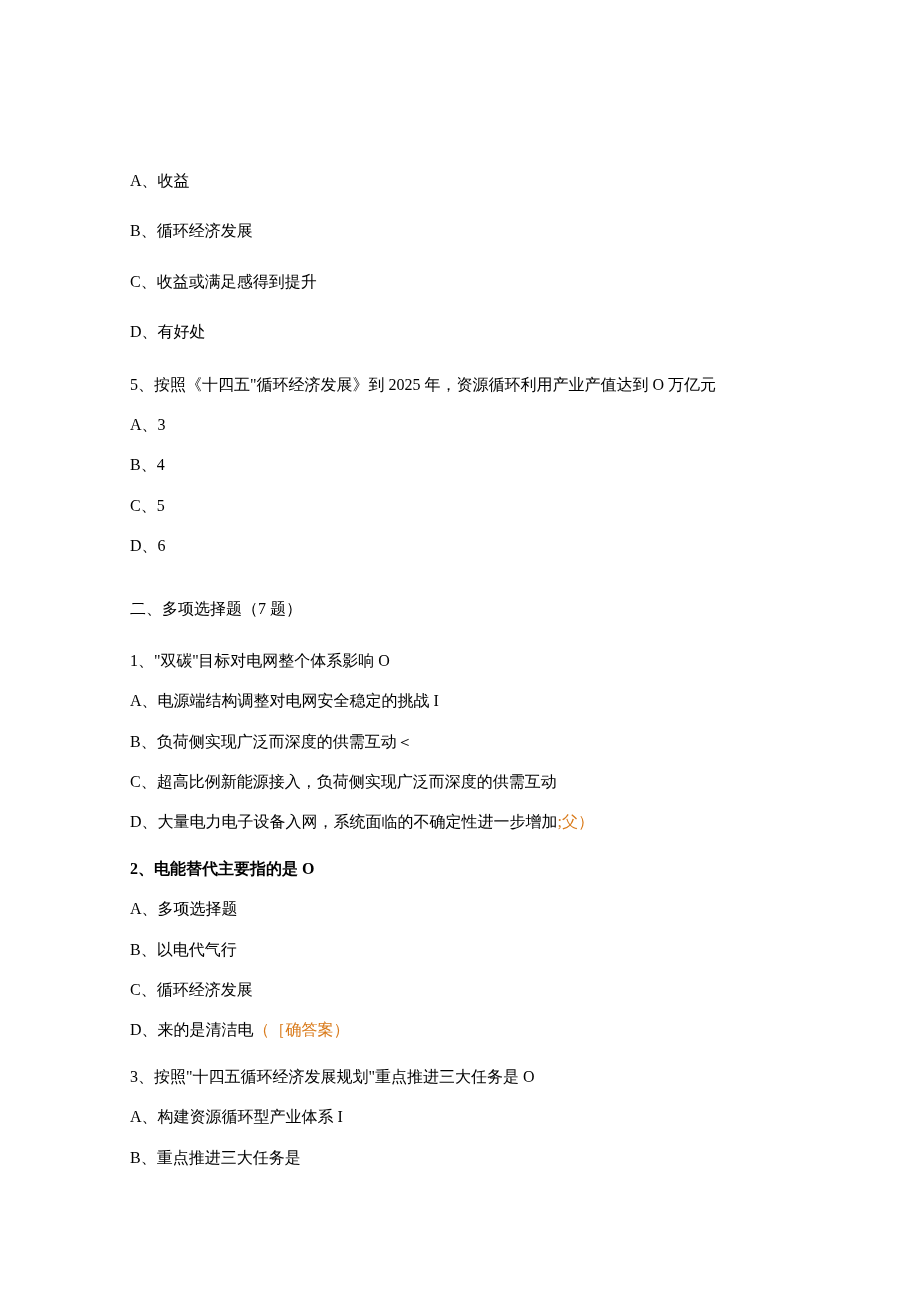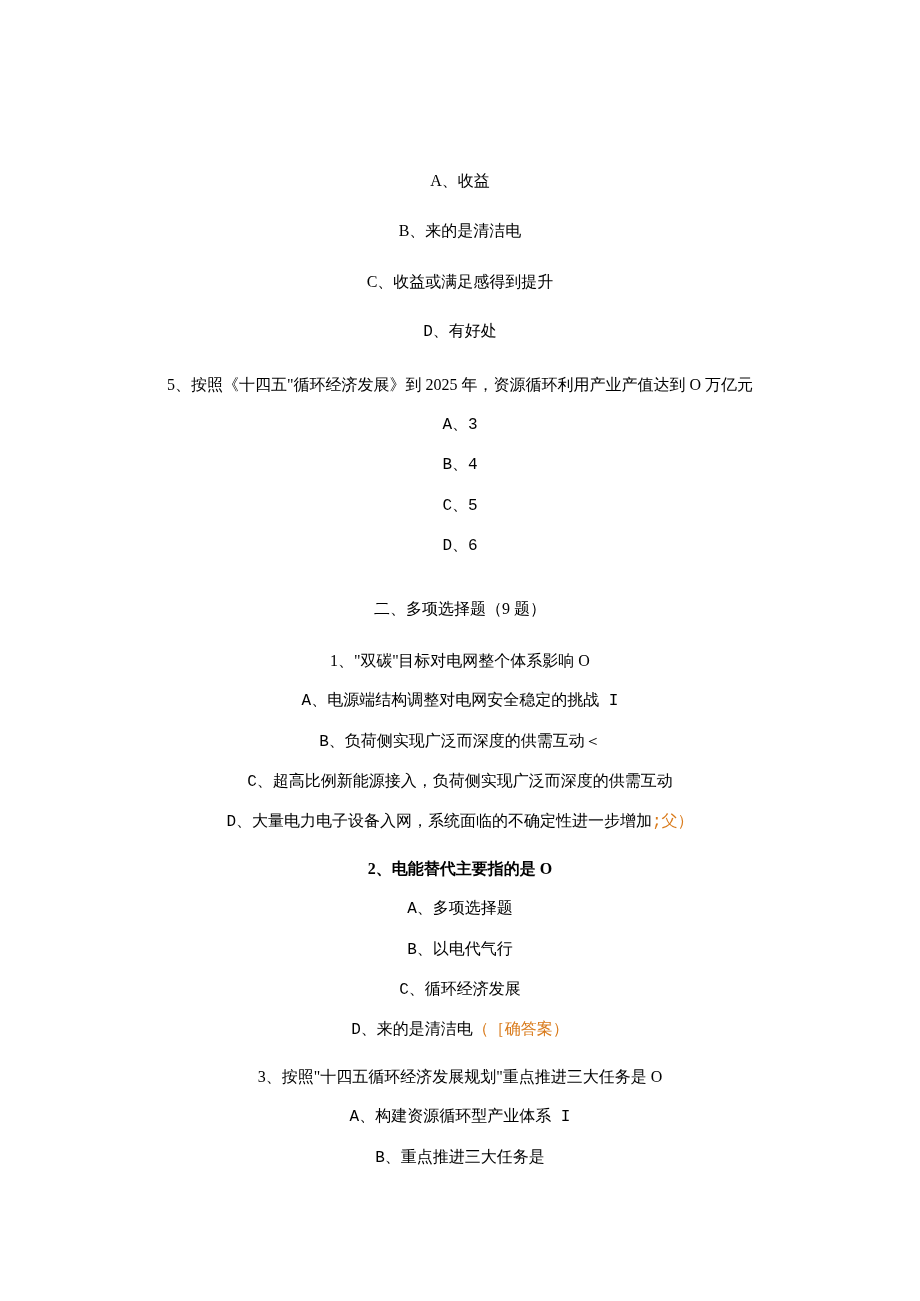--- a/index.html
+++ b/index.html
@@ -1,67 +1,65 @@
 <!DOCTYPE html>
 <html><head>
   <meta charset="utf-8">
   <style>
     * {
       margin: 0;
       padding: 0;
       box-sizing: border-box;
-      text-align: center;
     }
     body {
       background: #ffffff;
       font-family: "SimSun", "Microsoft YaHei", serif;
       width: 920px;
       min-height: 1301px;
       padding: 170px 130px 80px 130px;
       color: #000;
       font-size: 16px;
       line-height: 1.4;
     }
     .opt {
       margin-bottom: 28px;
     }
     .opt-tight {
       margin-bottom: 18px;
-      font-family: Liberation Mono, monospace;
     }
     .question-block {
       margin-top: 30px;
       margin-bottom: 18px;
     }
     .section-heading {
       margin-top: 40px;
       margin-bottom: 30px;
     }
     .q-text {
       margin-bottom: 18px;
     }
     .orange {
       color: #d97a1a;
     }
   </style>
 </head>
 <body>
 
 <div class="opt">A、收益</div>
-<div class="opt">B、来的是清洁电</div>
+<div class="opt">B、循环经济发展</div>
 <div class="opt">C、收益或满足感得到提升</div>
 <div class="opt-tight">D、有好处</div>
 
 <div class="question-block">5、按照《十四五"循环经济发展》到 2025 年，资源循环利用产业产值达到 O 万亿元</div>
 <div class="opt-tight">A、3</div>
 <div class="opt-tight">B、4</div>
 <div class="opt-tight">C、5</div>
 <div class="opt-tight">D、6</div>
 
-<div class="section-heading">二、多项选择题（9 题）</div>
+<div class="section-heading">二、多项选择题（7 题）</div>
 
 <div class="q-text">1、"双碳''目标对电网整个体系影响 O</div>
 <div class="opt-tight">A、电源端结构调整对电网安全稳定的挑战 I</div>
 <div class="opt-tight">B、负荷侧实现广泛而深度的供需互动＜</div>
 <div class="opt-tight">C、超高比例新能源接入，负荷侧实现广泛而深度的供需互动</div>
 <div class="opt-tight">
   <span>D、大量电力电子设备入网，系统面临的不确定性进一步增加</span><span class="orange">;父）</span>
 </div>
 
 <div class="q-text" style="margin-top:24px;font-weight:bold;">2、电能替代主要指的是 O</div>

